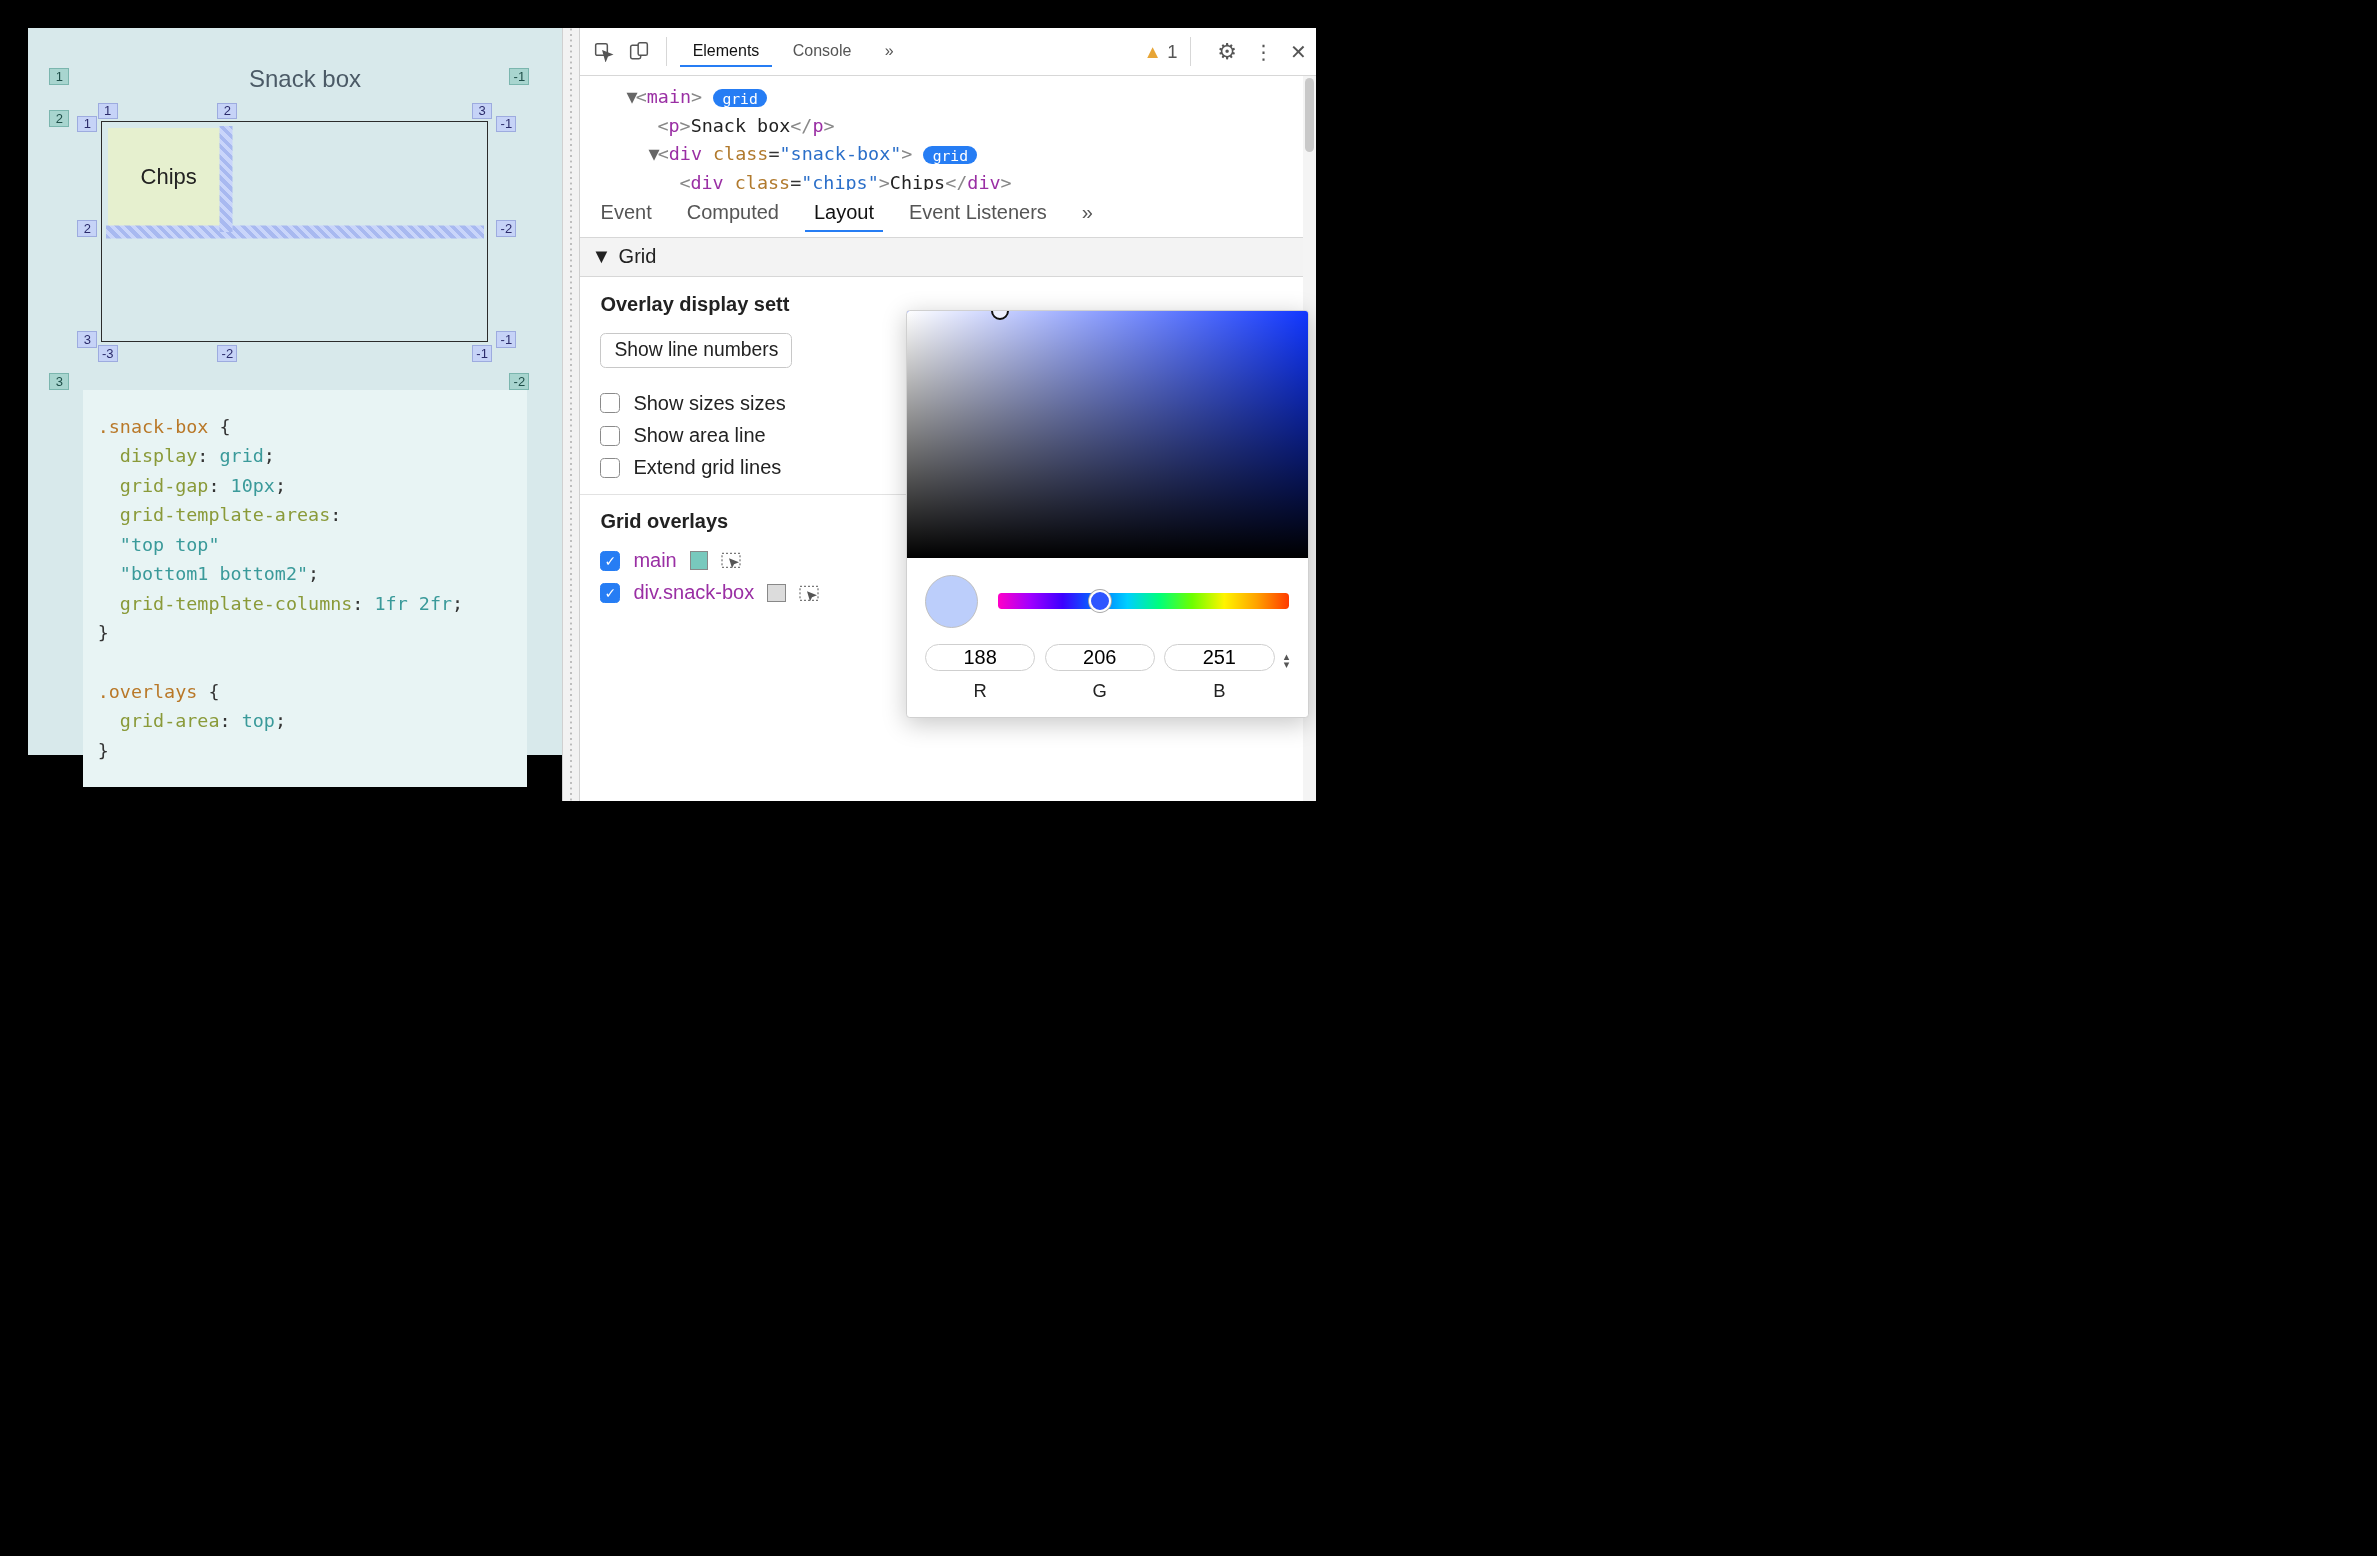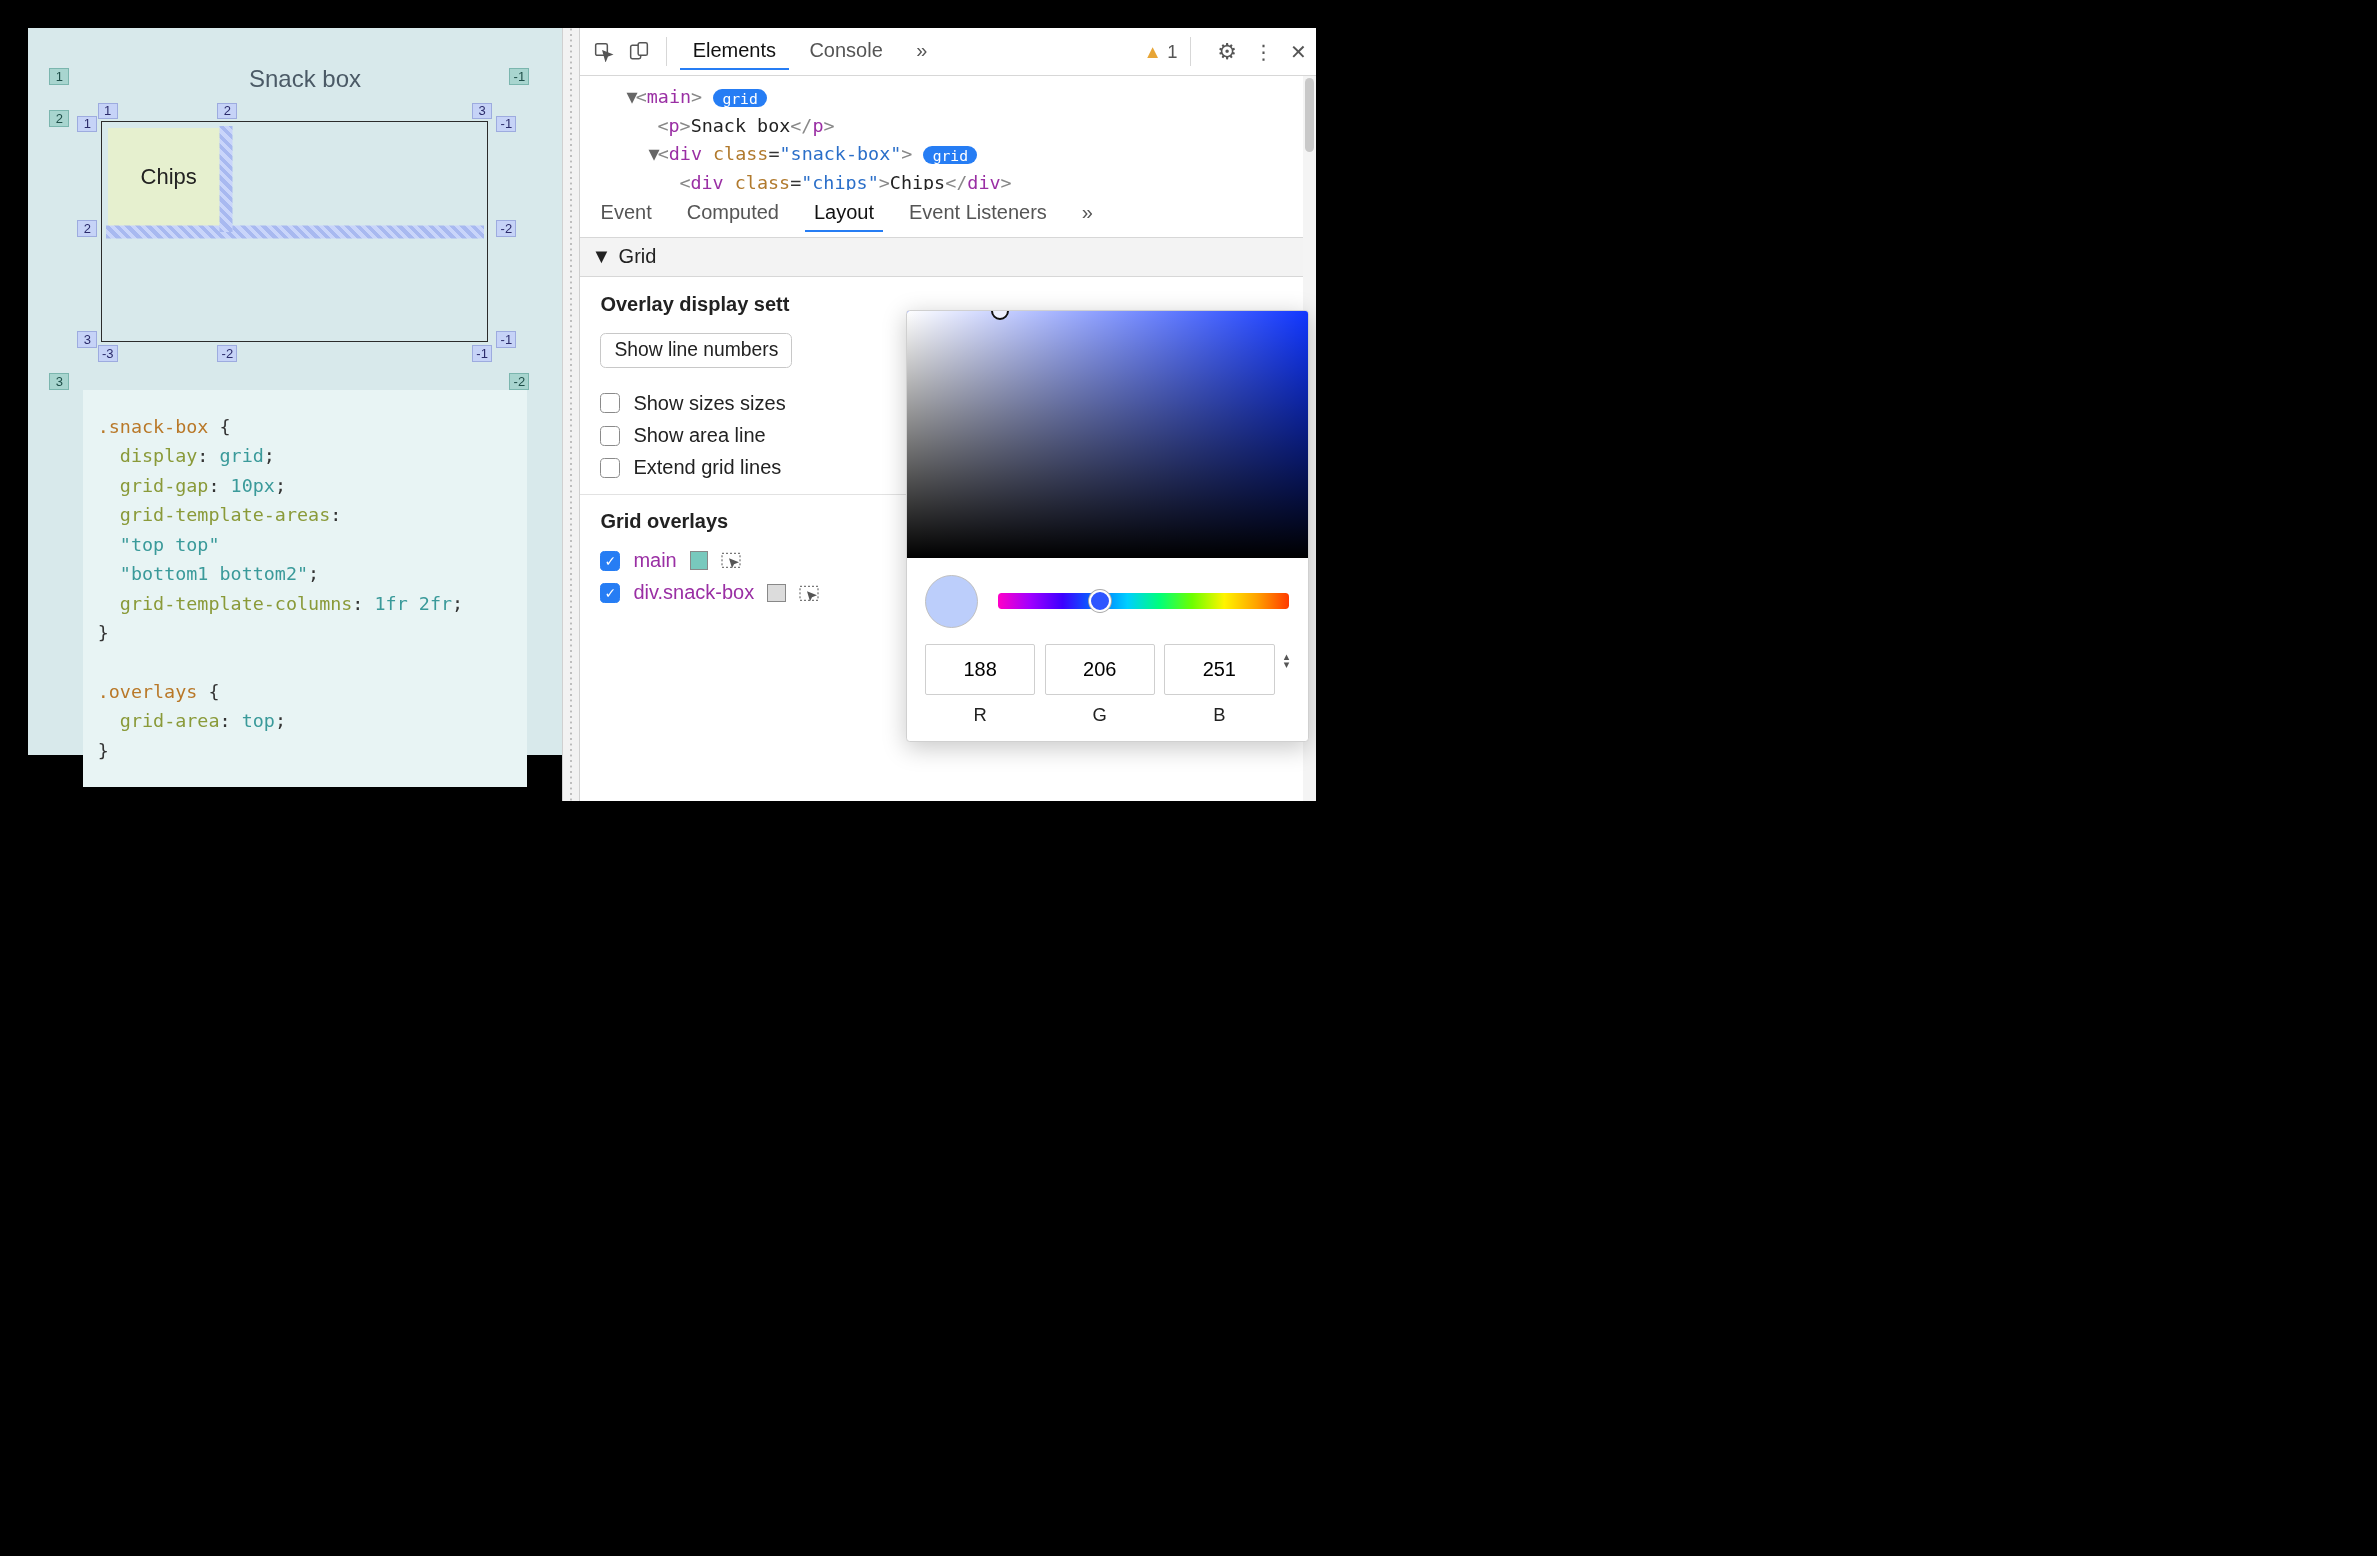--- a/index.html
+++ b/index.html
@@ -85,21 +85,21 @@
     position:relative;
   }
   .toolbar{
     display:flex;align-items:center;
     height:48px;
     border-bottom:0.9px solid #d7d7d7;
     padding:0 9.2px;gap:7.4px;
   }
   .tool-icon{width:28px;height:28px;display:flex;align-items:center;justify-content:center;color:#555;}
   .vsep{width:0.9px;height:29.5px;background:#d7d7d7;margin:0 5.5px;}
-  .tab{padding:5.5px 13px;font-size:20px;color:#555;border-bottom:2.8px solid transparent;}
+  .tab{padding:5.5px 13px;font-size:16px;color:#555;border-bottom:2.8px solid transparent;}
   .tab.active{color:#111;border-bottom-color:#267df4;}
   .warn-badge{display:flex;align-items:center;gap:5.5px;color:#555;font-size:18.4px;margin-left:auto;}
   .tri{color:#e7a536;font-size:18.4px;}
   .tool-right{display:flex;align-items:center;gap:16.6px;margin-left:13px;color:#555;}
   .dom{
     font-family: ui-monospace, Menlo, Consolas, monospace;
     font-size:18.4px; line-height:1.55;
     padding:7.4px 9.2px 5.5px 46px;
     color:#333;
     height:114px;
@@ -155,21 +155,21 @@
       #1137ff;
     position:relative;
   }
   .cp-cursor{position:absolute;width:18.4px;height:18.4px;border:2.8px solid #111;border-radius:50%;left:84px;top:-9.2px;background:#eef1ff;}
   .cp-mid{display:flex;align-items:center;gap:20px;padding:16.6px 18.4px;}
   .cp-preview{width:53px;height:53px;border-radius:50%;background:#bccefb;border:0.9px solid #c0c0c0;}
   .cp-hue{flex:1;height:16.6px;border-radius:3.7px;position:relative;background:linear-gradient(to right,#ff00c8,#a000ff,#3c00ff,#006bff,#00cfff,#00ff7a,#6cff00,#fff400,#ffa200,#ff3a00);}
   .cp-hue-knob{position:absolute;top:50%;left:35%;transform:translate(-50%,-50%);width:22px;height:22px;border-radius:50%;background:#2e56ff;border:2.8px solid #fff;box-shadow:0 0 0 0.9px #aaa;}
   .cp-inputs{display:flex;gap:9.2px;padding:0 18.4px 14.7px;align-items:flex-start;}
   .cp-in{flex:1;text-align:center;}
-  .cp-in input{width:100%;border:0.9px solid #cfcfcf;border-radius:2px;padding:13px 0;text-align:center;font-size:20px;}
+  .cp-in input{width:100%;border:0.9px solid #cfcfcf;border-radius:14px;padding:1px 0;text-align:center;font-size:20px;}
   .cp-in label{display:block;font-size:18.4px;color:#222;margin-top:9.2px;}
   .cp-caret{display:flex;flex-direction:column;justify-content:center;font-size:11px;color:#555;line-height:7.4px;padding-top:9.2px;}
   .scrollbar{position:absolute;right:0;top:48px;width:13px;background:#f4f4f4;bottom:0;}
   .scrollbar .thumb{background:#c9c9c9;border-radius:6.4px;width:9.2px;margin:1.8px auto;}
 </style>
 </head>
 <body>
 
 <div class="viewport">
 

